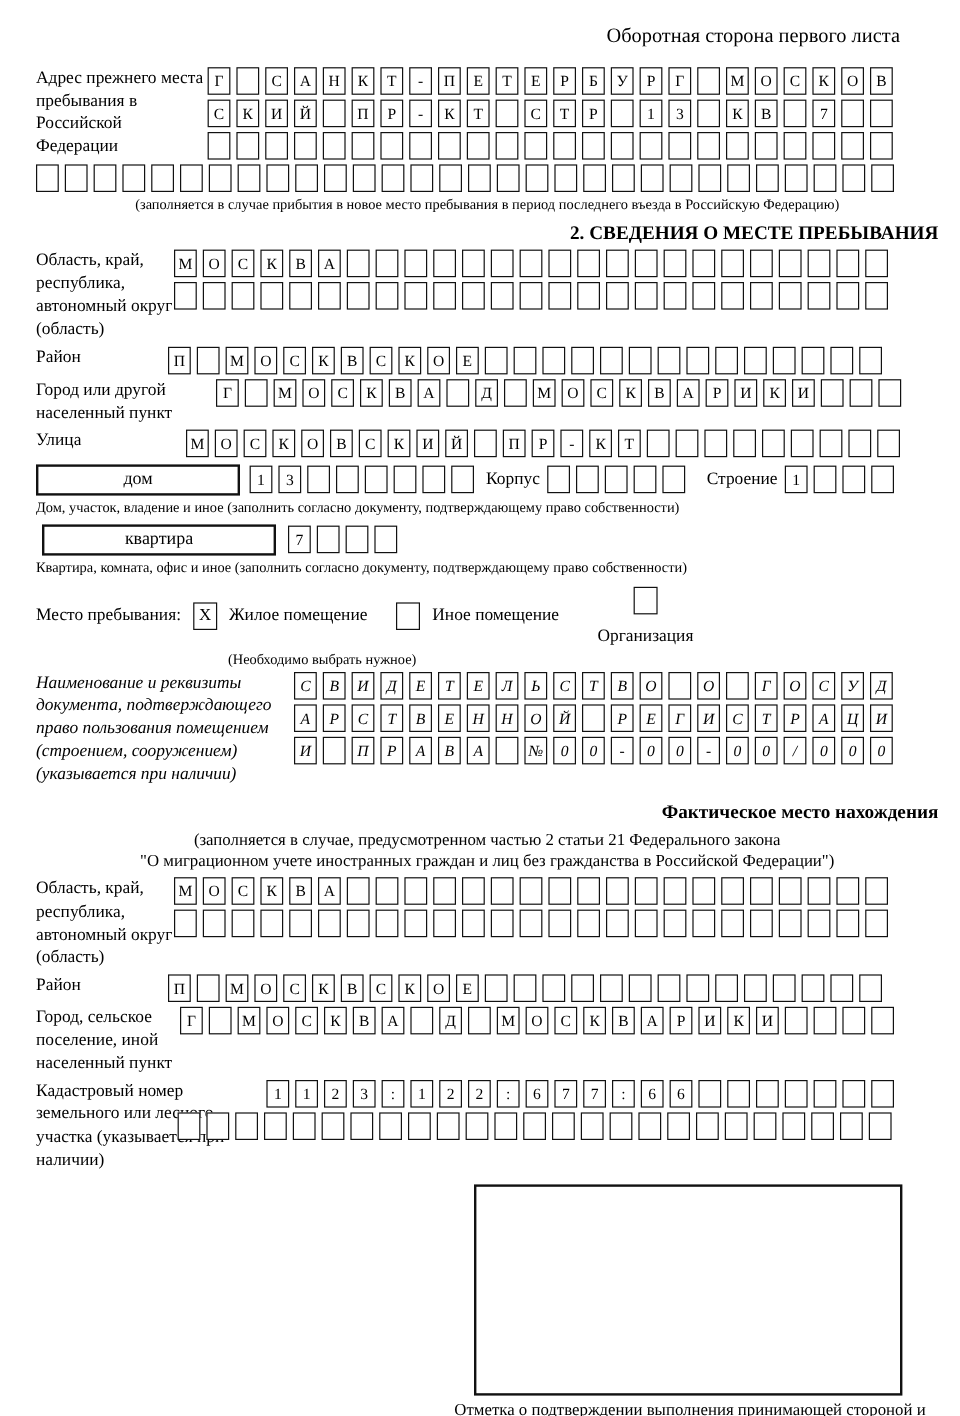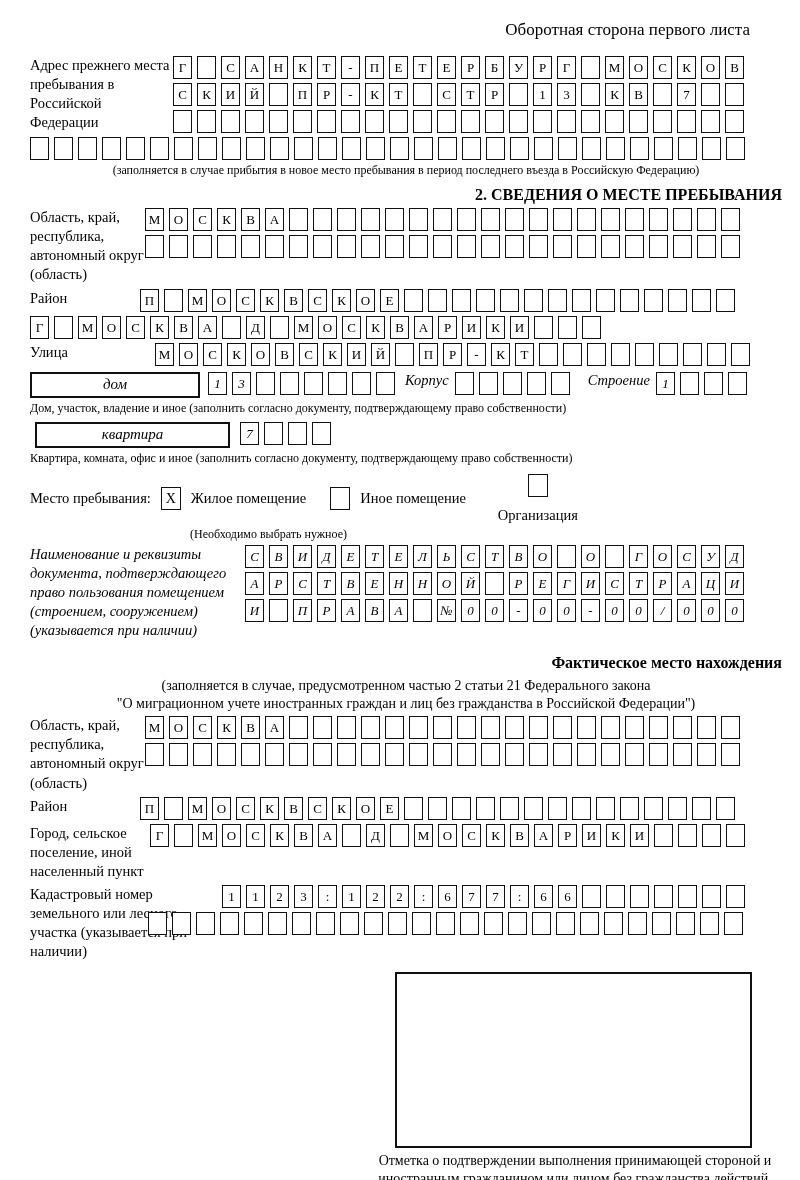--- a/index.html
+++ b/index.html
@@ -26,21 +26,21 @@
   .w-oblast{width:115px;}
   .w-rayon{width:110px;}
   .w-city2{width:150px;}
   .w-street{width:125px;}
   .w-doc{width:215px;padding-right:8px;box-sizing:border-box;}
   .w-citya{width:120px;}
   .w-cad{width:192px;}
 
   .namebox{box-sizing:border-box;border:2px solid #111;height:26px;display:flex;
            align-items:center;justify-content:center;font-size:15px;}
-  .inline-row{display:flex;align-items:flex-start;margin-top:6px;font-style:italic;}
+  .inline-row{display:flex;align-items:center;margin-top:6px;}
   .inline-lbl{font-size:14.5px;}
 
   .stay-row{display:flex;align-items:center;gap:10px;margin-top:8px;font-size:14.5px;}
   .cb{box-sizing:content-box;width:18px;height:21px;border:1.5px solid #111;display:flex;
       align-items:center;justify-content:center;font-size:14px;}
   .opt{display:flex;align-items:center;gap:10px;}
 
   .fact-note{text-align:center;font-size:14px;margin-top:2px;}
 
   .stamp-box{margin-left:365px;margin-top:10px;width:353px;height:172px;border:2px solid #111;}
@@ -257,20 +257,21 @@
         <span class="cell"></span>
         <span class="cell"></span>
         <span class="cell"></span>
         <span class="cell"></span>
         <span class="cell"></span>
         <span class="cell"></span>
       </div>
   </div>
 
   <div class="field">
+    <div class="flabel w-city2">Город или другой населенный пункт</div>
     <div class="cell-row">
         <span class="cell">Г</span>
         <span class="cell"></span>
         <span class="cell">М</span>
         <span class="cell">О</span>
         <span class="cell">С</span>
         <span class="cell">К</span>
         <span class="cell">В</span>
         <span class="cell">А</span>
         <span class="cell"></span>

